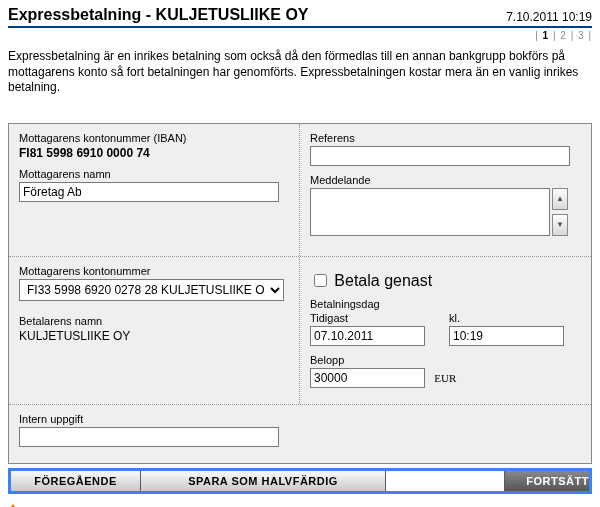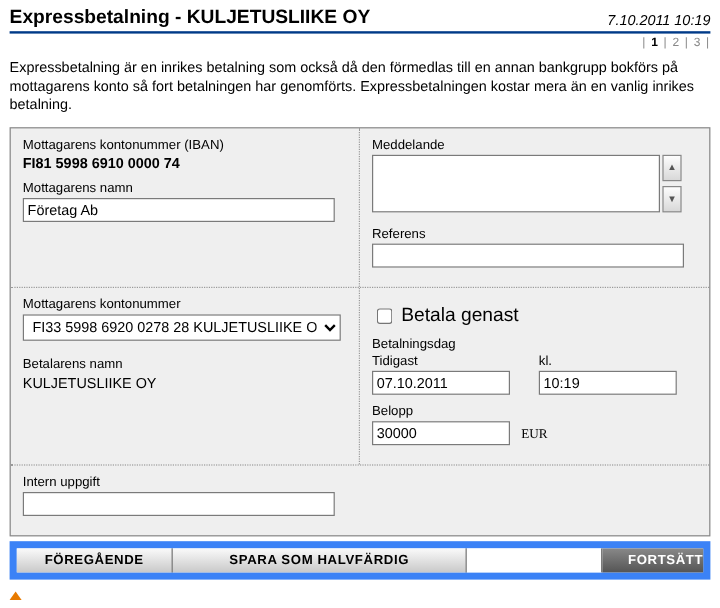--- a/index.html
+++ b/index.html
@@ -13,30 +13,30 @@
     background: #fff;
   }
   .header {
     display: flex;
     justify-content: space-between;
     align-items: flex-end;
     border-bottom: 2px solid #003a88;
     padding-bottom: 2px;
   }
   .header .title { font-size: 16px; font-weight: bold; }
-  .header .ts { font-size: 12px; font-style: italic; }
+  .header .ts { font-size: 12px; }
   .steps {
     text-align: right;
     font-size: 10px;
     color: #888;
     letter-spacing: 1px;
     padding: 2px 0 8px 0;
   }
   .steps .cur { color: #000; font-weight: bold; }
-  .intro { font-size: 12px; margin-bottom: 10px; line-height: 1.3; }
+  .intro { font-size: 12px; margin-bottom: 27px; line-height: 1.3; }
   .formbox {
     border: 1px solid #888;
     background: #efefef;
   }
   .row2 { display: flex; }
   .coll, .colr { padding: 8px 10px; }
   .coll { width: 50%; border-right: 1px dotted #999; }
   .colr { width: 50%; }
   .fld { margin-bottom: 8px; }
   .lbl { font-size: 11px; display: block; margin-bottom: 2px; }
@@ -67,21 +67,21 @@
     margin-bottom: 4px;
   }
   .divh { border-top: 1px dotted #999; }
   .timecols { display: flex; gap: 24px; }
   .eur { margin-left: 6px; font-size: 11px; font-family: Liberation Serif, serif; }
   .chk { margin-right: 4px; vertical-align: middle; }
   .chklbl { font-size: 16px; vertical-align: middle; }
   .btnbar {
     display: flex;
     margin-top: 4px;
-    border: 6px solid #3b82f6;
+    border: 3px solid #3b82f6;
   }
   .btn {
     font-size: 11px;
     font-weight: bold;
     text-align: center;
     padding: 4px 0;
     border-right: 1px solid #5a5a5a;
     background: linear-gradient(#fafafa, #c9c9c9);
     cursor: pointer;
     letter-spacing: 0.5px;
@@ -126,32 +126,32 @@
         <span class="lbl">Mottagarens kontonummer (IBAN)</span>
         <span class="val-strong">FI81 5998 6910 0000 74</span>
       </div>
       <div class="fld">
         <span class="lbl">Mottagarens namn</span>
         <input type="text" class="txt-w" value="Företag Ab" style="">
       </div>
     </div>
     <div class="colr">
       <div class="fld">
+        <span class="lbl">Referens</span>
+        <input type="text" class="txt-w" value="" style="">
+      </div>
+      <div class="fld">
         <span class="lbl">Meddelande</span>
         <span style="display:inline-flex;">
           <textarea class="ta-w" style=""></textarea>
           <span class="scrollbtns">
             <span class="upbtn">▲</span>
             <span class="dnbtn">▼</span>
           </span>
         </span>
-      </div>
-      <div class="fld">
-        <span class="lbl">Referens</span>
-        <input type="text" class="txt-w" value="" style="">
       </div>
     </div>
   </div>
 
   <div class="divh"></div>
 
   <div class="row2">
     <div class="coll">
       <div class="fld">
         <span class="lbl">Mottagarens kontonummer</span>

